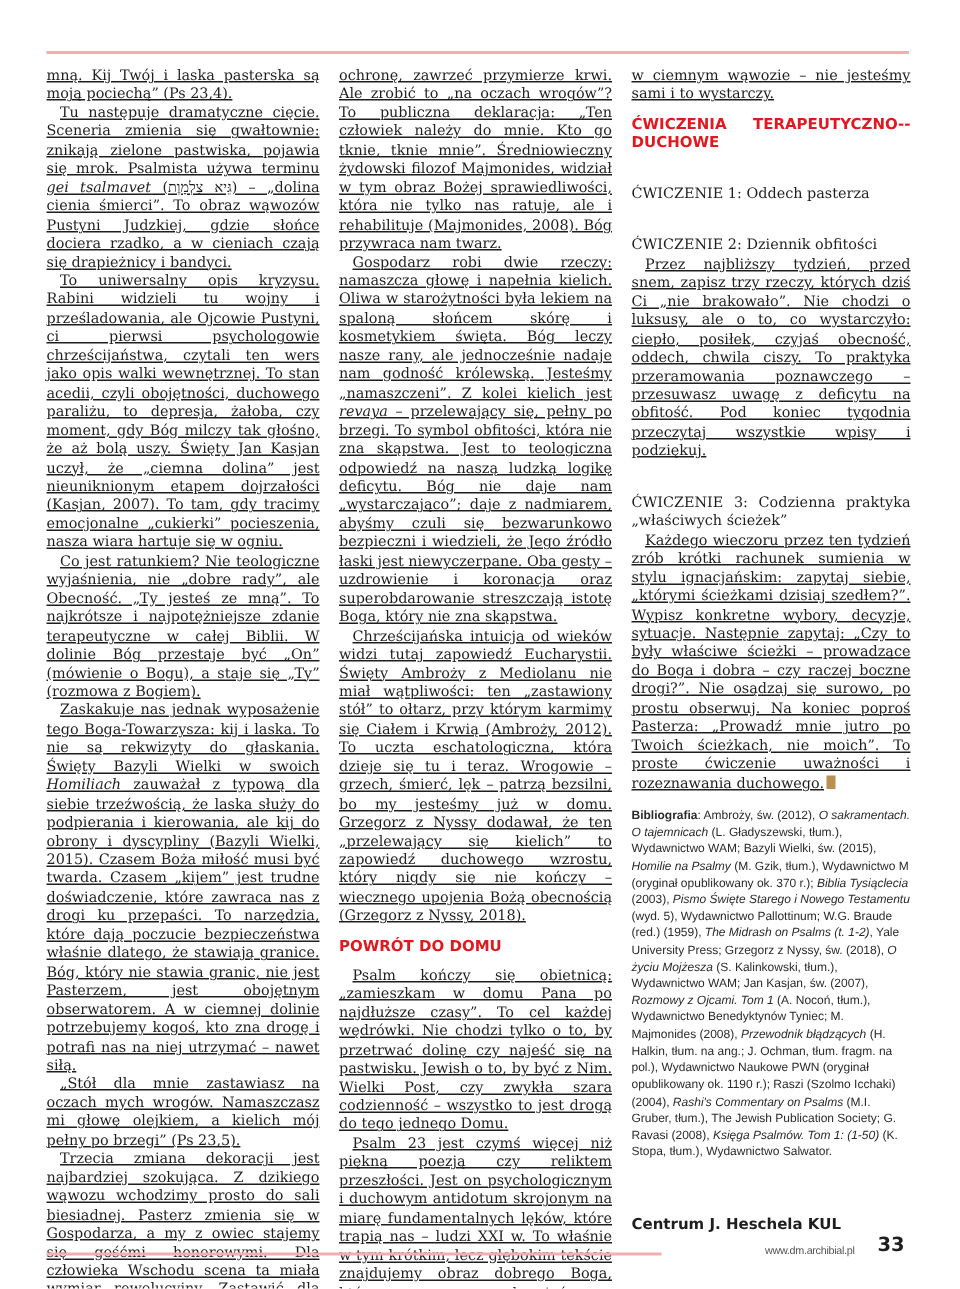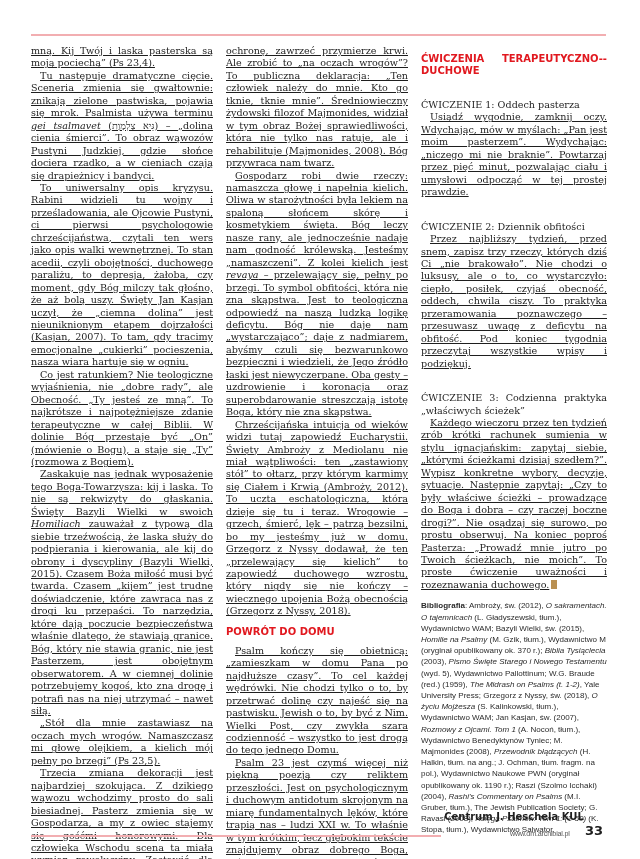--- a/index.html
+++ b/index.html
@@ -25,21 +25,21 @@
     font-family: "DejaVu Serif", serif; font-weight: normal; font-size: 9.6px;
     line-height: 12.45px; margin: 22px 0 0 0; color: #1e1e1e;
   }
   .endmark { display: inline-block; width: 6px; height: 9px; background: #b99052; vertical-align: -1px; margin-left: 2px; }
   .biblio {
     font-family: "Liberation Sans", sans-serif; font-size: 8px; line-height: 11.2px;
     color: #2a2a2a; margin-top: 9px; text-align: left;
   }
   .biblio b { font-weight: bold; }
   .credit {
-    position: absolute; left: 421px; top: 811px; width: 186px; text-align: center;
+    position: absolute; left: 421px; top: 811px; width: 186px; text-align: left;
     font-family: "DejaVu Sans", sans-serif; font-weight: bold; font-size: 10px; color: #1e1e1e;
   }
   .footer-url {
     position: absolute; left: 510px; top: 829px;
     font-family: "Liberation Sans", sans-serif; font-size: 7.2px; color: #555; letter-spacing: -0.2px;
   }
   .page-num {
     position: absolute; left: 585px; top: 823px; width: 22px; 
     font-family: "DejaVu Sans", sans-serif; font-weight: bold; font-size: 13px; color: #1e1e1e;
   }
@@ -62,23 +62,23 @@
 <div class="col col2">
   <p class="noindent">ochronę, zawrzeć przymierze krwi. Ale zrobić to „na oczach wrogów”? To publiczna deklaracja: „Ten człowiek należy do mnie. Kto go tknie, tknie mnie”. Średniowieczny żydowski filozof Majmonides, widział w tym obraz Bożej sprawiedliwości, która nie tylko nas ratuje, ale i rehabilituje (Majmonides, 2008). Bóg przywraca nam twarz.</p>
   <p><span>Gospodarz robi dwie rzeczy: namaszcza głowę i napełnia kielich. Oliwa w starożytności była lekiem na spaloną słońcem skórę i kosmetykiem święta. Bóg leczy nasze rany, ale jednocześnie nadaje nam godność królewską. Jesteśmy „namaszczeni”. Z kolei kielich jest </span><i>revaya</i><span> – przelewający się, pełny po brzegi. To symbol obfitości, która nie zna skąpstwa. Jest to teologiczna odpowiedź na naszą ludzką logikę deficytu. Bóg nie daje nam „wystarczająco”; daje z nadmiarem, abyśmy czuli się bezwarunkowo bezpieczni i wiedzieli, że Jego źródło łaski jest niewyczerpane. Oba gesty – uzdrowienie i koronacja oraz superobdarowanie streszczają istotę Boga, który nie zna skąpstwa.</span></p>
   <p>Chrześcijańska intuicja od wieków widzi tutaj zapowiedź Eucharystii. Święty Ambroży z Mediolanu nie miał wątpliwości: ten „zastawiony stół” to ołtarz, przy którym karmimy się Ciałem i Krwią (Ambroży, 2012). To uczta eschatologiczna, która dzieje się tu i teraz. Wrogowie – grzech, śmierć, lęk – patrzą bezsilni, bo my jesteśmy już w domu. Grzegorz z Nyssy dodawał, że ten „przelewający się kielich” to zapowiedź duchowego wzrostu, który nigdy się nie kończy – wiecznego upojenia Bożą obecnością (Grzegorz z Nyssy, 2018).</p>
   <h2 class="sec">POWRÓT DO DOMU</h2>
   <p>Psalm kończy się obietnicą: „zamieszkam w domu Pana po najdłuższe czasy”. To cel każdej wędrówki. Nie chodzi tylko o to, by przetrwać dolinę czy najeść się na pastwisku. Jewish o to, by być z Nim. Wielki Post, czy zwykła szara codzienność – wszystko to jest drogą do tego jednego Domu.</p>
   <p>Psalm 23 jest czymś więcej niż piękną poezją czy reliktem przeszłości. Jest on psychologicznym i duchowym antidotum skrojonym na miarę fundamentalnych lęków, które trapią nas – ludzi XXI w. To właśnie w tym krótkim, lecz głębokim tekście znajdujemy obraz dobrego Boga, który ma moc uzdrawiać nas zarówno z lęków racjonalnych, jak i tych irracjonalnych, zasianych przez kulturę. Jest duszpasterskim majstersztykiem, który przypomina nam, że niezależnie od tego, czy leżymy na zielonej trawie, czy drżymy</p>
 </div>
 
 <div class="col col3">
+  <p class="noindent">w ciemnym wąwozie – nie jesteśmy sami i to wystarczy.</p>
   <h2 class="sec">ĆWICZENIA TERAPEUTYCZNO--DUCHOWE</h2>
   <h3 class="ex">ĆWICZENIE 1: Oddech pasterza</h3>
-  <p>Usiądź wygodnie, zamknij oczy. Wdychając, mów w myślach: „Pan jest moim pasterzem”. Wydychając: „niczego mi nie braknie”. Powtarzaj przez pięć minut, pozwalając ciału i umysłowi odpocząć w tej prostej prawdzie.</p>
   <h3 class="ex">ĆWICZENIE 2: Dziennik obfitości</h3>
   <p>Przez najbliższy tydzień, przed snem, zapisz trzy rzeczy, których dziś Ci „nie brakowało”. Nie chodzi o luksusy, ale o to, co wystarczyło: ciepło, posiłek, czyjaś obecność, oddech, chwila ciszy. To praktyka przeramowania poznawczego – przesuwasz uwagę z deficytu na obfitość. Pod koniec tygodnia przeczytaj wszystkie wpisy i podziękuj.</p>
   <h3 class="ex">ĆWICZENIE 3: Codzienna praktyka „właściwych ścieżek”</h3>
   <p><span>Każdego wieczoru przez ten tydzień zrób krótki rachunek sumienia w stylu ignacjańskim: zapytaj siebie, „którymi ścieżkami dzisiaj szedłem?”. Wypisz konkretne wybory, decyzje, sytuacje. Następnie zapytaj: „Czy to były właściwe ścieżki – prowadzące do Boga i dobra – czy raczej boczne drogi?”. Nie osądzaj się surowo, po prostu obserwuj. Na koniec poproś Pasterza: „Prowadź mnie jutro po Twoich ścieżkach, nie moich”. To proste ćwiczenie uważności i rozeznawania duchowego.</span><span class="endmark"></span></p>
   <div class="biblio">
     <b>Bibliografia</b><span id="biblio-entries"><span><span>: Ambroży, św. (2012), </span><i>O sakramentach. O tajemnicach</i><span> (L. Gładyszewski, tłum.), Wydawnictwo WAM; </span></span><span><span>Bazyli Wielki, św. (2015), </span><i>Homilie na Psalmy</i><span> (M. Gzik, tłum.), Wydawnictwo M (oryginał opublikowany ok. 370 r.); </span></span><span><span></span><i>Biblia Tysiąclecia</i><span> (2003), </span></span><span><span></span><i>Pismo Święte Starego i Nowego Testamentu</i><span> (wyd. 5), Wydawnictwo Pallottinum; </span></span><span><span>W.G. Braude (red.) (1959), </span><i>The Midrash on Psalms (t. 1-2)</i><span>, Yale University Press; </span></span><span><span>Grzegorz z Nyssy, św. (2018), </span><i>O życiu Mojżesza</i><span> (S. Kalinkowski, tłum.), Wydawnictwo WAM; </span></span><span><span>Jan Kasjan, św. (2007), </span><i>Rozmowy z Ojcami. Tom 1</i><span> (A. Nocoń, tłum.), Wydawnictwo Benedyktynów Tyniec; </span></span><span><span>M. Majmonides (2008), </span><i>Przewodnik błądzących</i><span> (H. Halkin, tłum. na ang.; J. Ochman, tłum. fragm. na pol.), Wydawnictwo Naukowe PWN (oryginał opublikowany ok. 1190 r.); </span></span><span><span>Raszi (Szolmo Icchaki) (2004), </span><i>Rashi's Commentary on Psalms</i><span> (M.I. Gruber, tłum.), The Jewish Publication Society; </span></span><span><span>G. Ravasi (2008), </span><i>Księga Psalmów. Tom 1: (1-50)</i><span> (K. Stopa, tłum.), Wydawnictwo Salwator.</span></span></span>
   </div>
 </div>
 
 <div class="credit">Centrum J. Heschela KUL</div>

